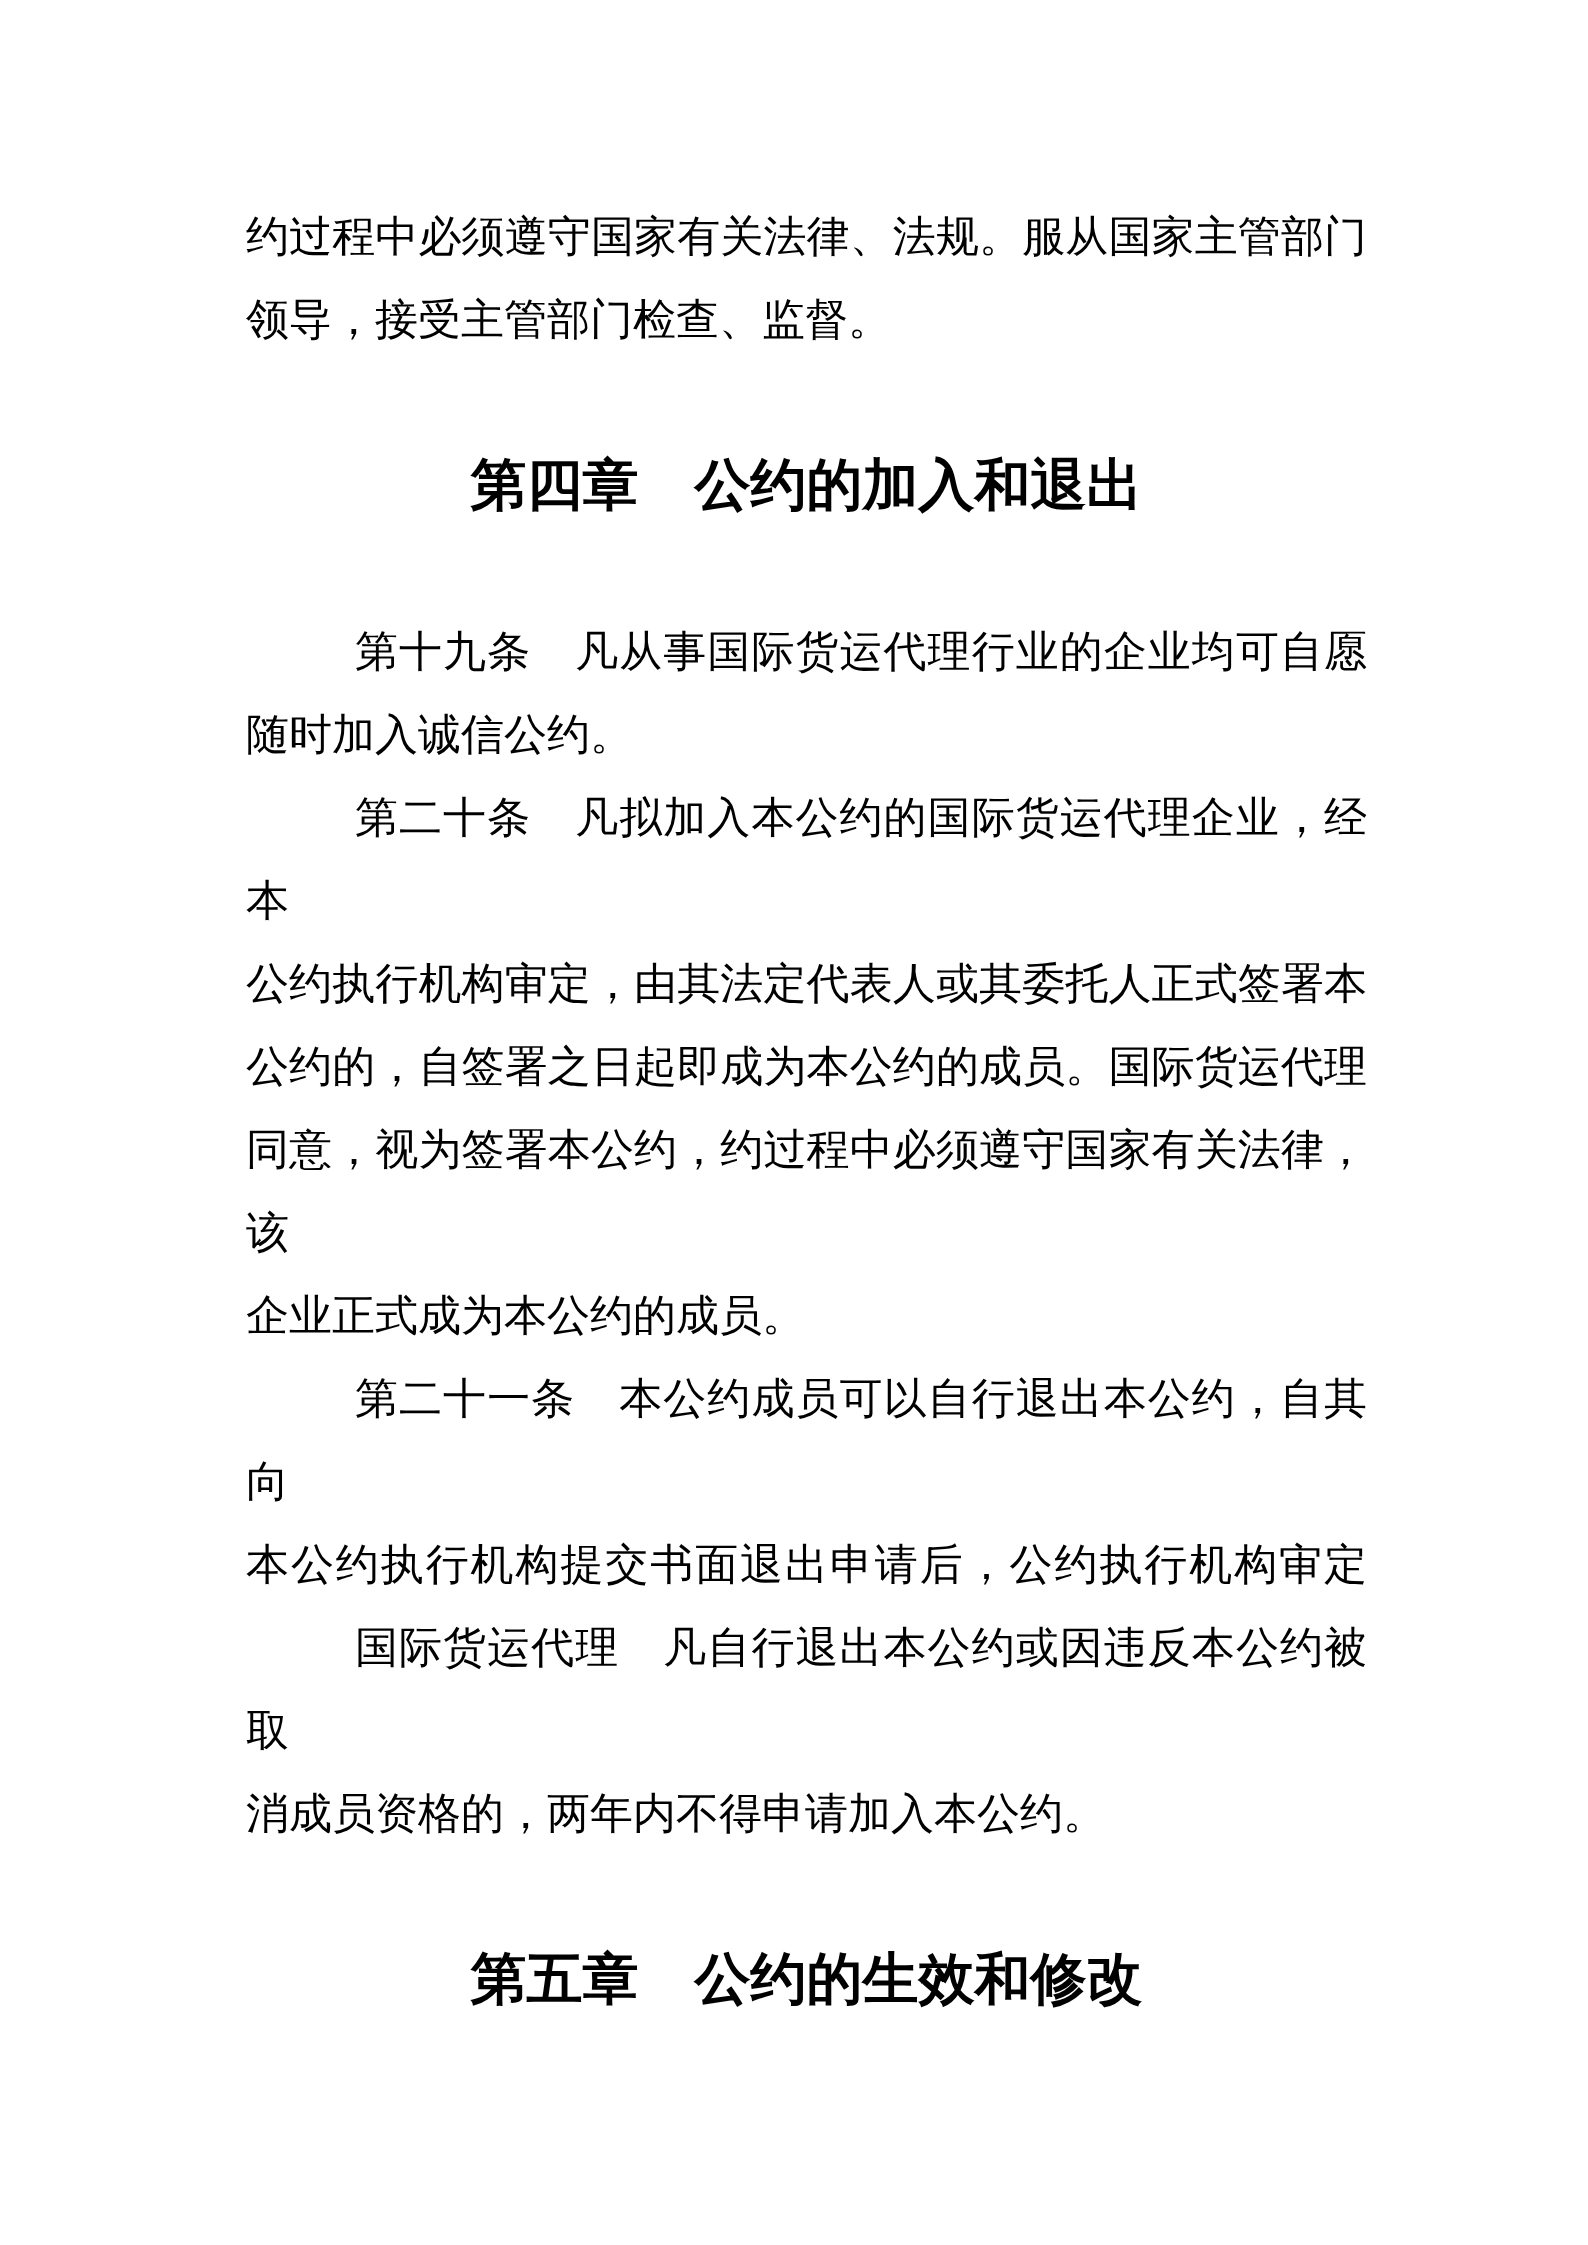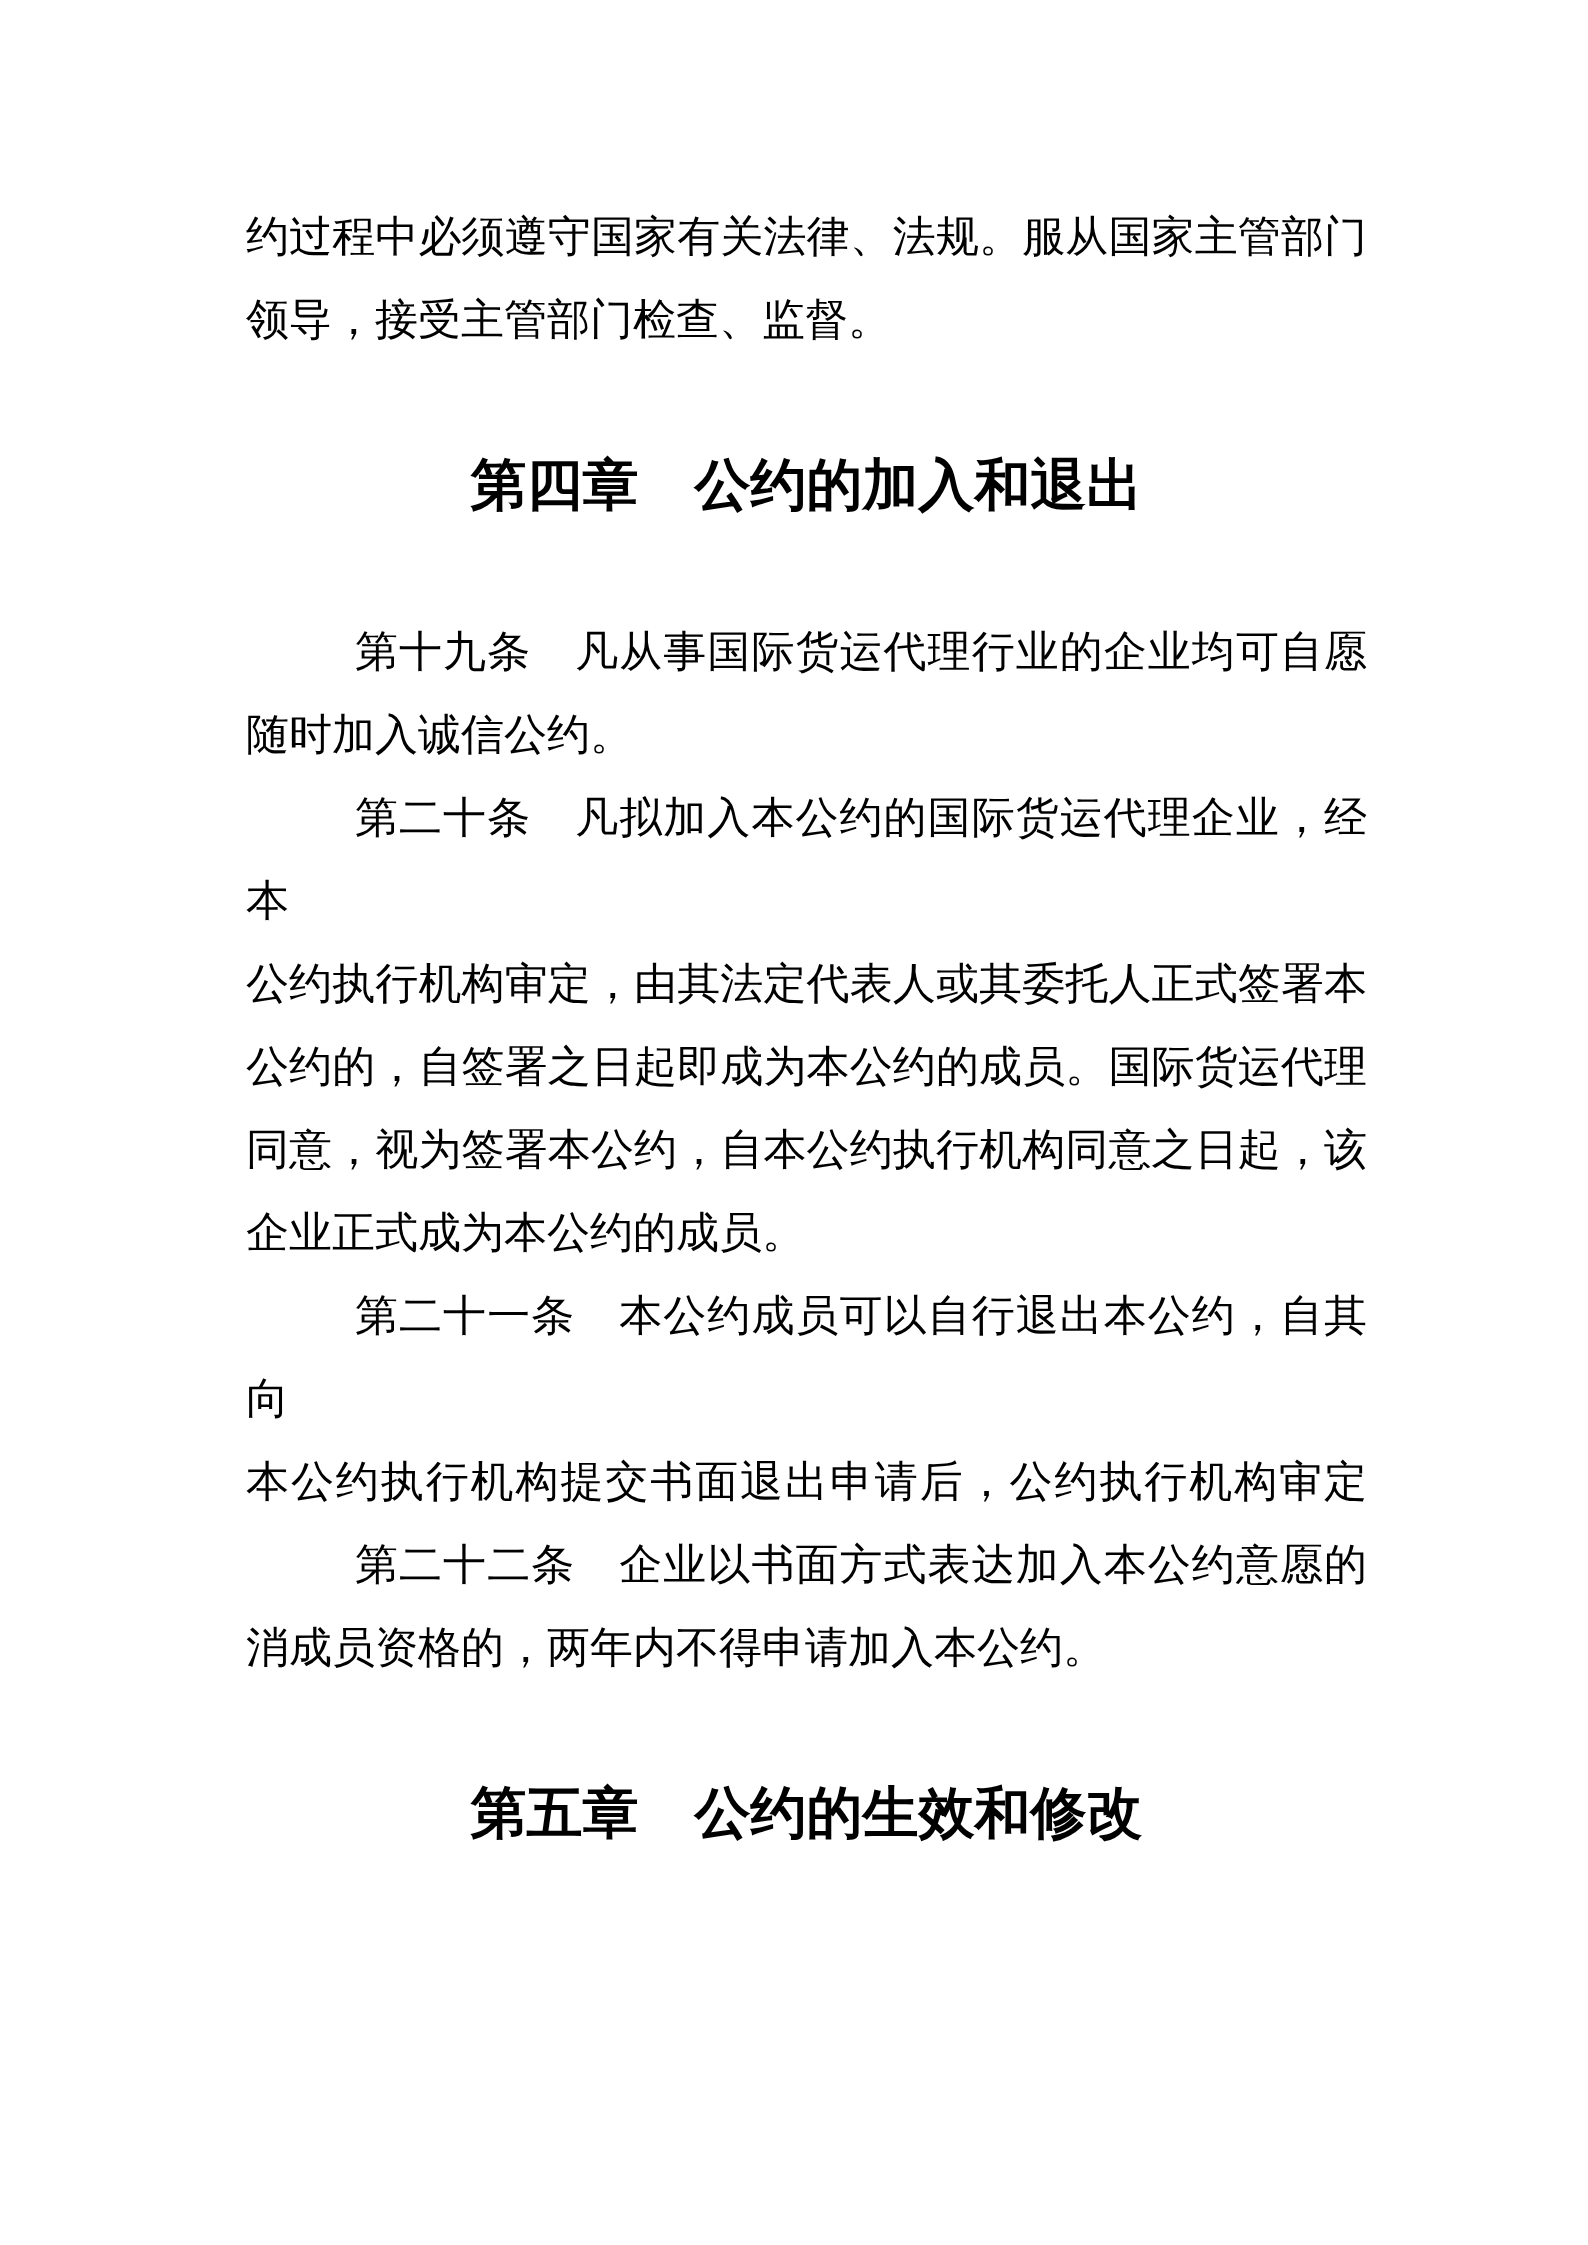--- a/index.html
+++ b/index.html
@@ -65,31 +65,31 @@
 
     <div>
       <div class="line full indent">第十九条　凡从事国际货运代理行业的企业均可自愿</div>
       <div class="line">随时加入诚信公约。</div>
     </div>
 
     <div>
       <div class="line full indent">第二十条　凡拟加入本公约的国际货运代理企业，经本</div>
       <div class="line full">公约执行机构审定，由其法定代表人或其委托人正式签署本</div>
       <div class="line full">公约的，自签署之日起即成为本公约的成员。国际货运代理</div>
-      <div class="line full">同意，视为签署本公约，自本公约执行机构同意之日起，该</div>
+      <div class="line full">同意，视为签署本公约，约过程中必须遵守国家有关法律，该</div>
       <div class="line">企业正式成为本公约的成员。</div>
     </div>
 
     <div>
       <div class="line full indent">第二十一条　本公约成员可以自行退出本公约，自其向</div>
       <div class="line full">本公约执行机构提交书面退出申请后，公约执行机构审定</div>
     </div>
 
     <div>
-      <div class="line full indent">第二十二条　企业以书面方式表达加入本公约意愿的</div>
+      <div class="line full indent">国际货运代理　凡自行退出本公约或因违反本公约被取</div>
       <div class="line">消成员资格的，两年内不得申请加入本公约。</div>
     </div>
 
     <div class="chapter-heading">第五章　公约的生效和修改</div>
 
 
   </div>
 </div>
 
 </body></html>

